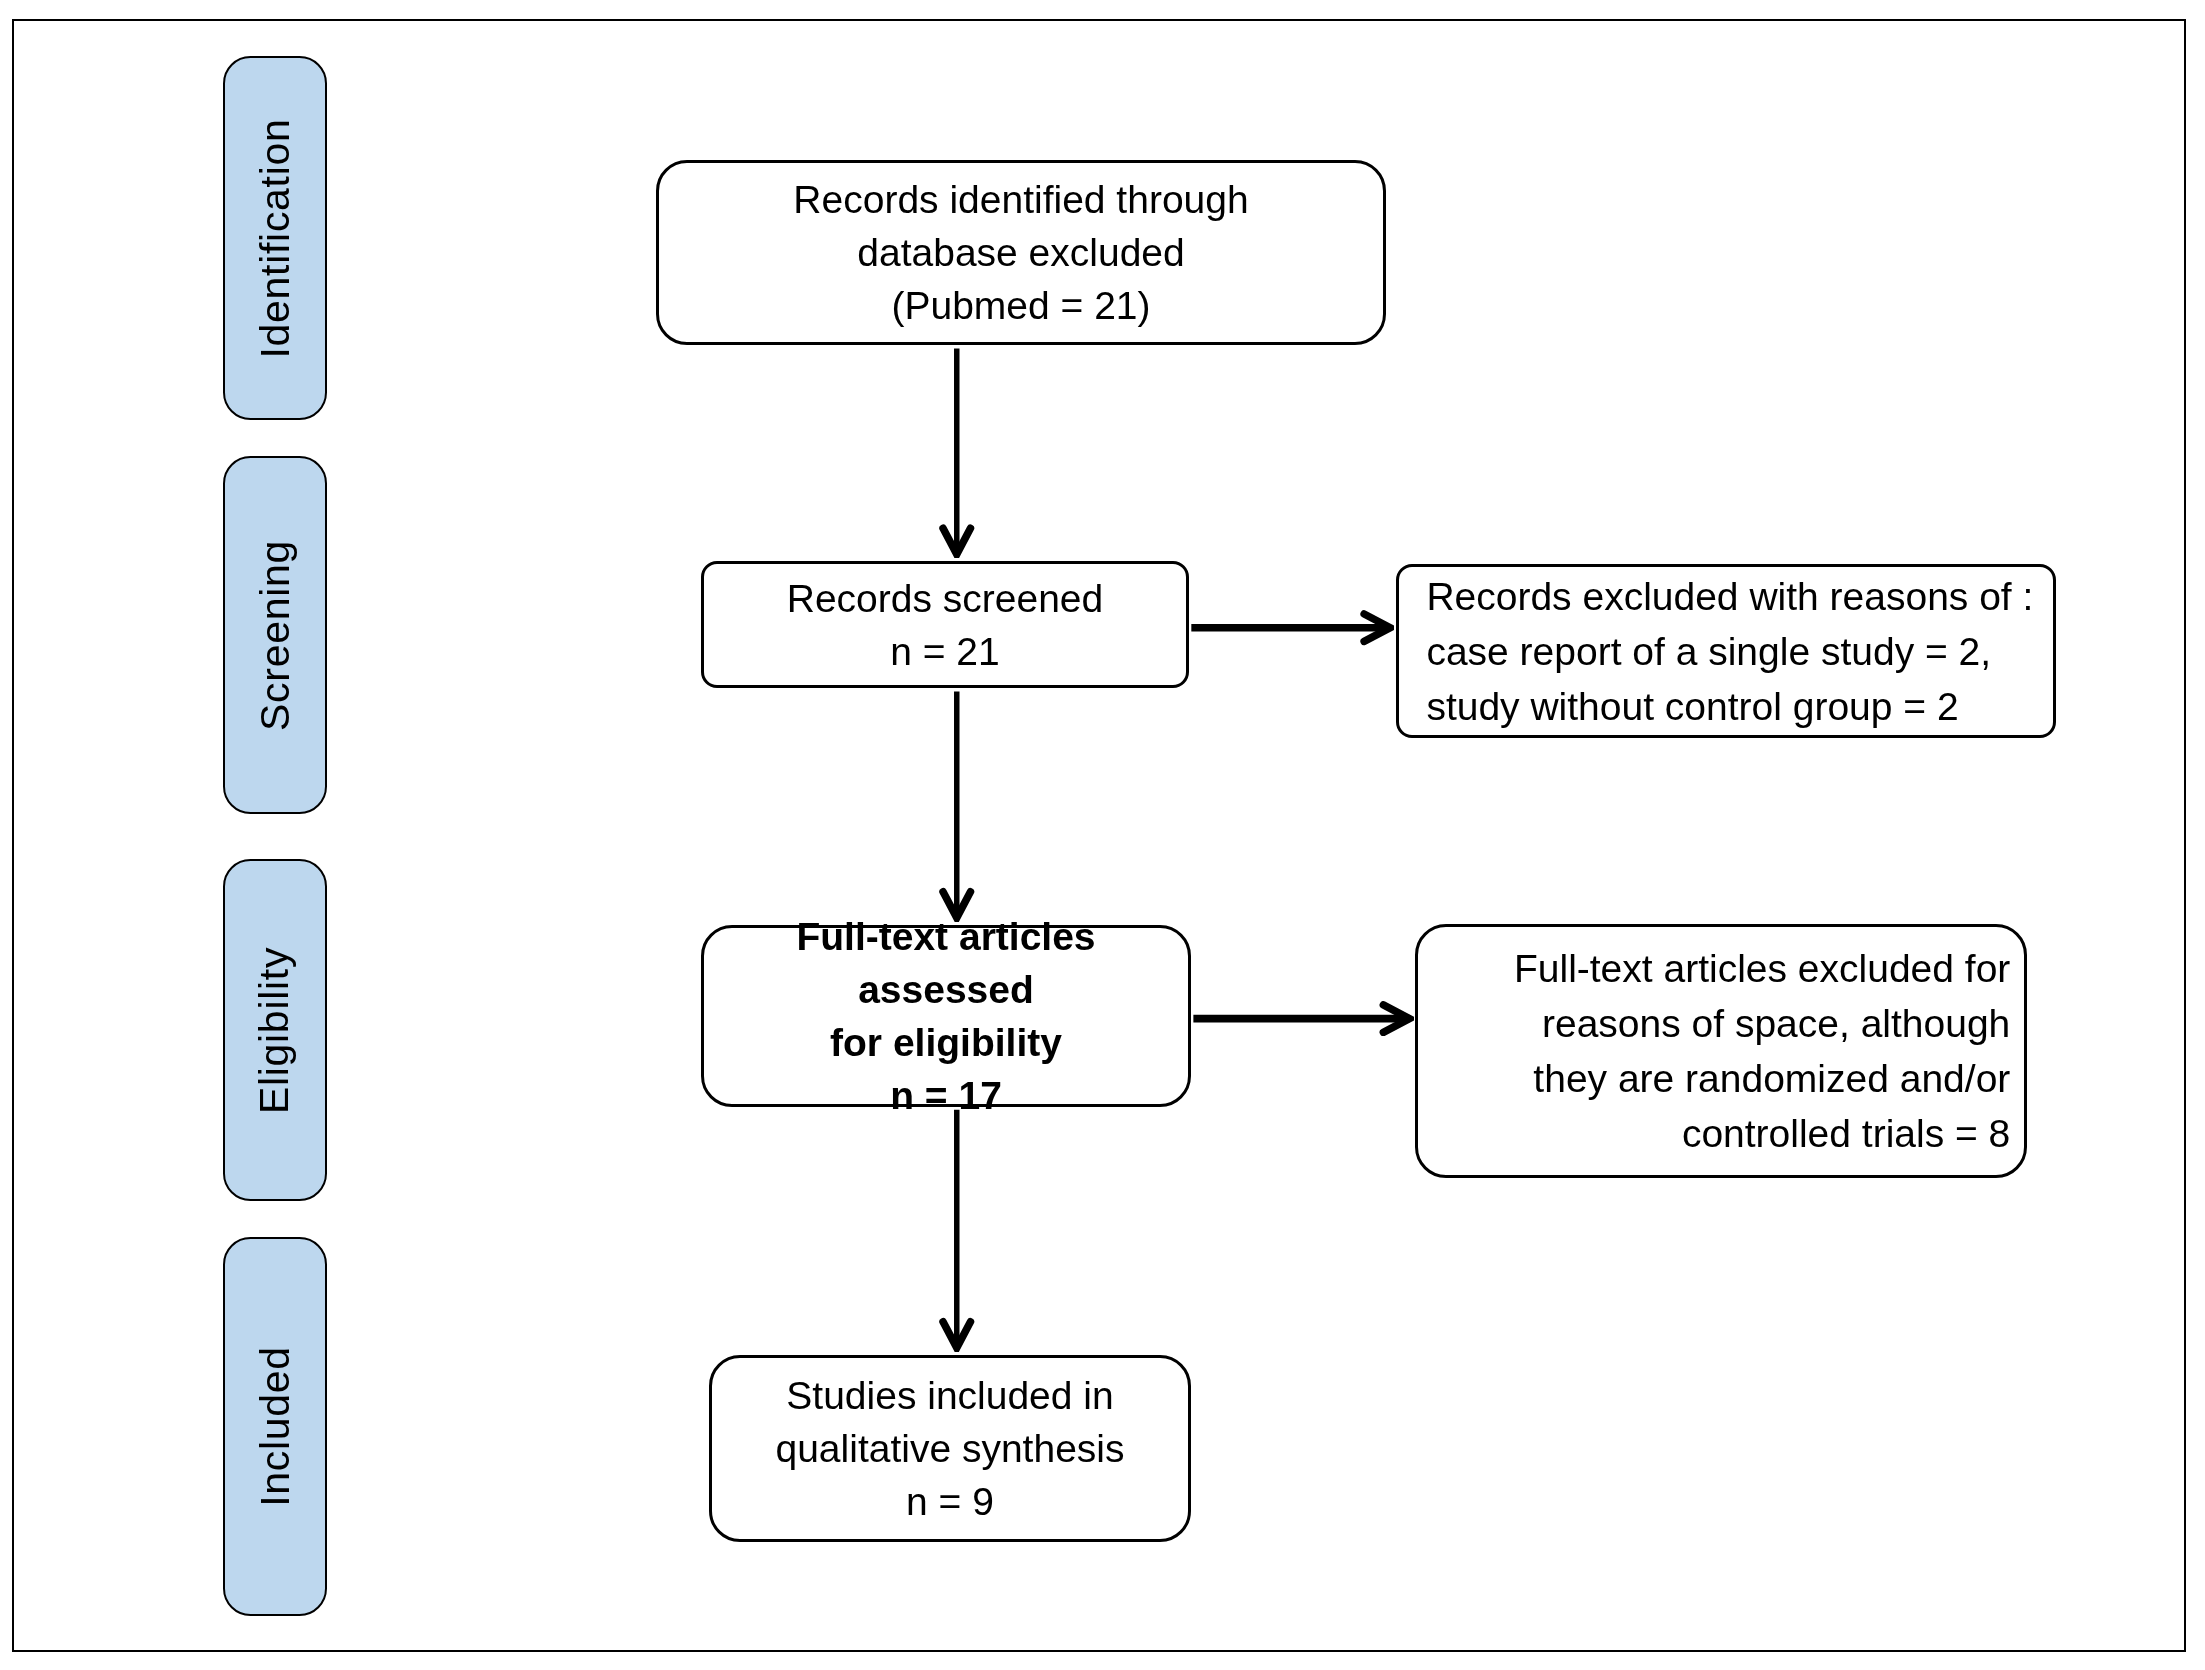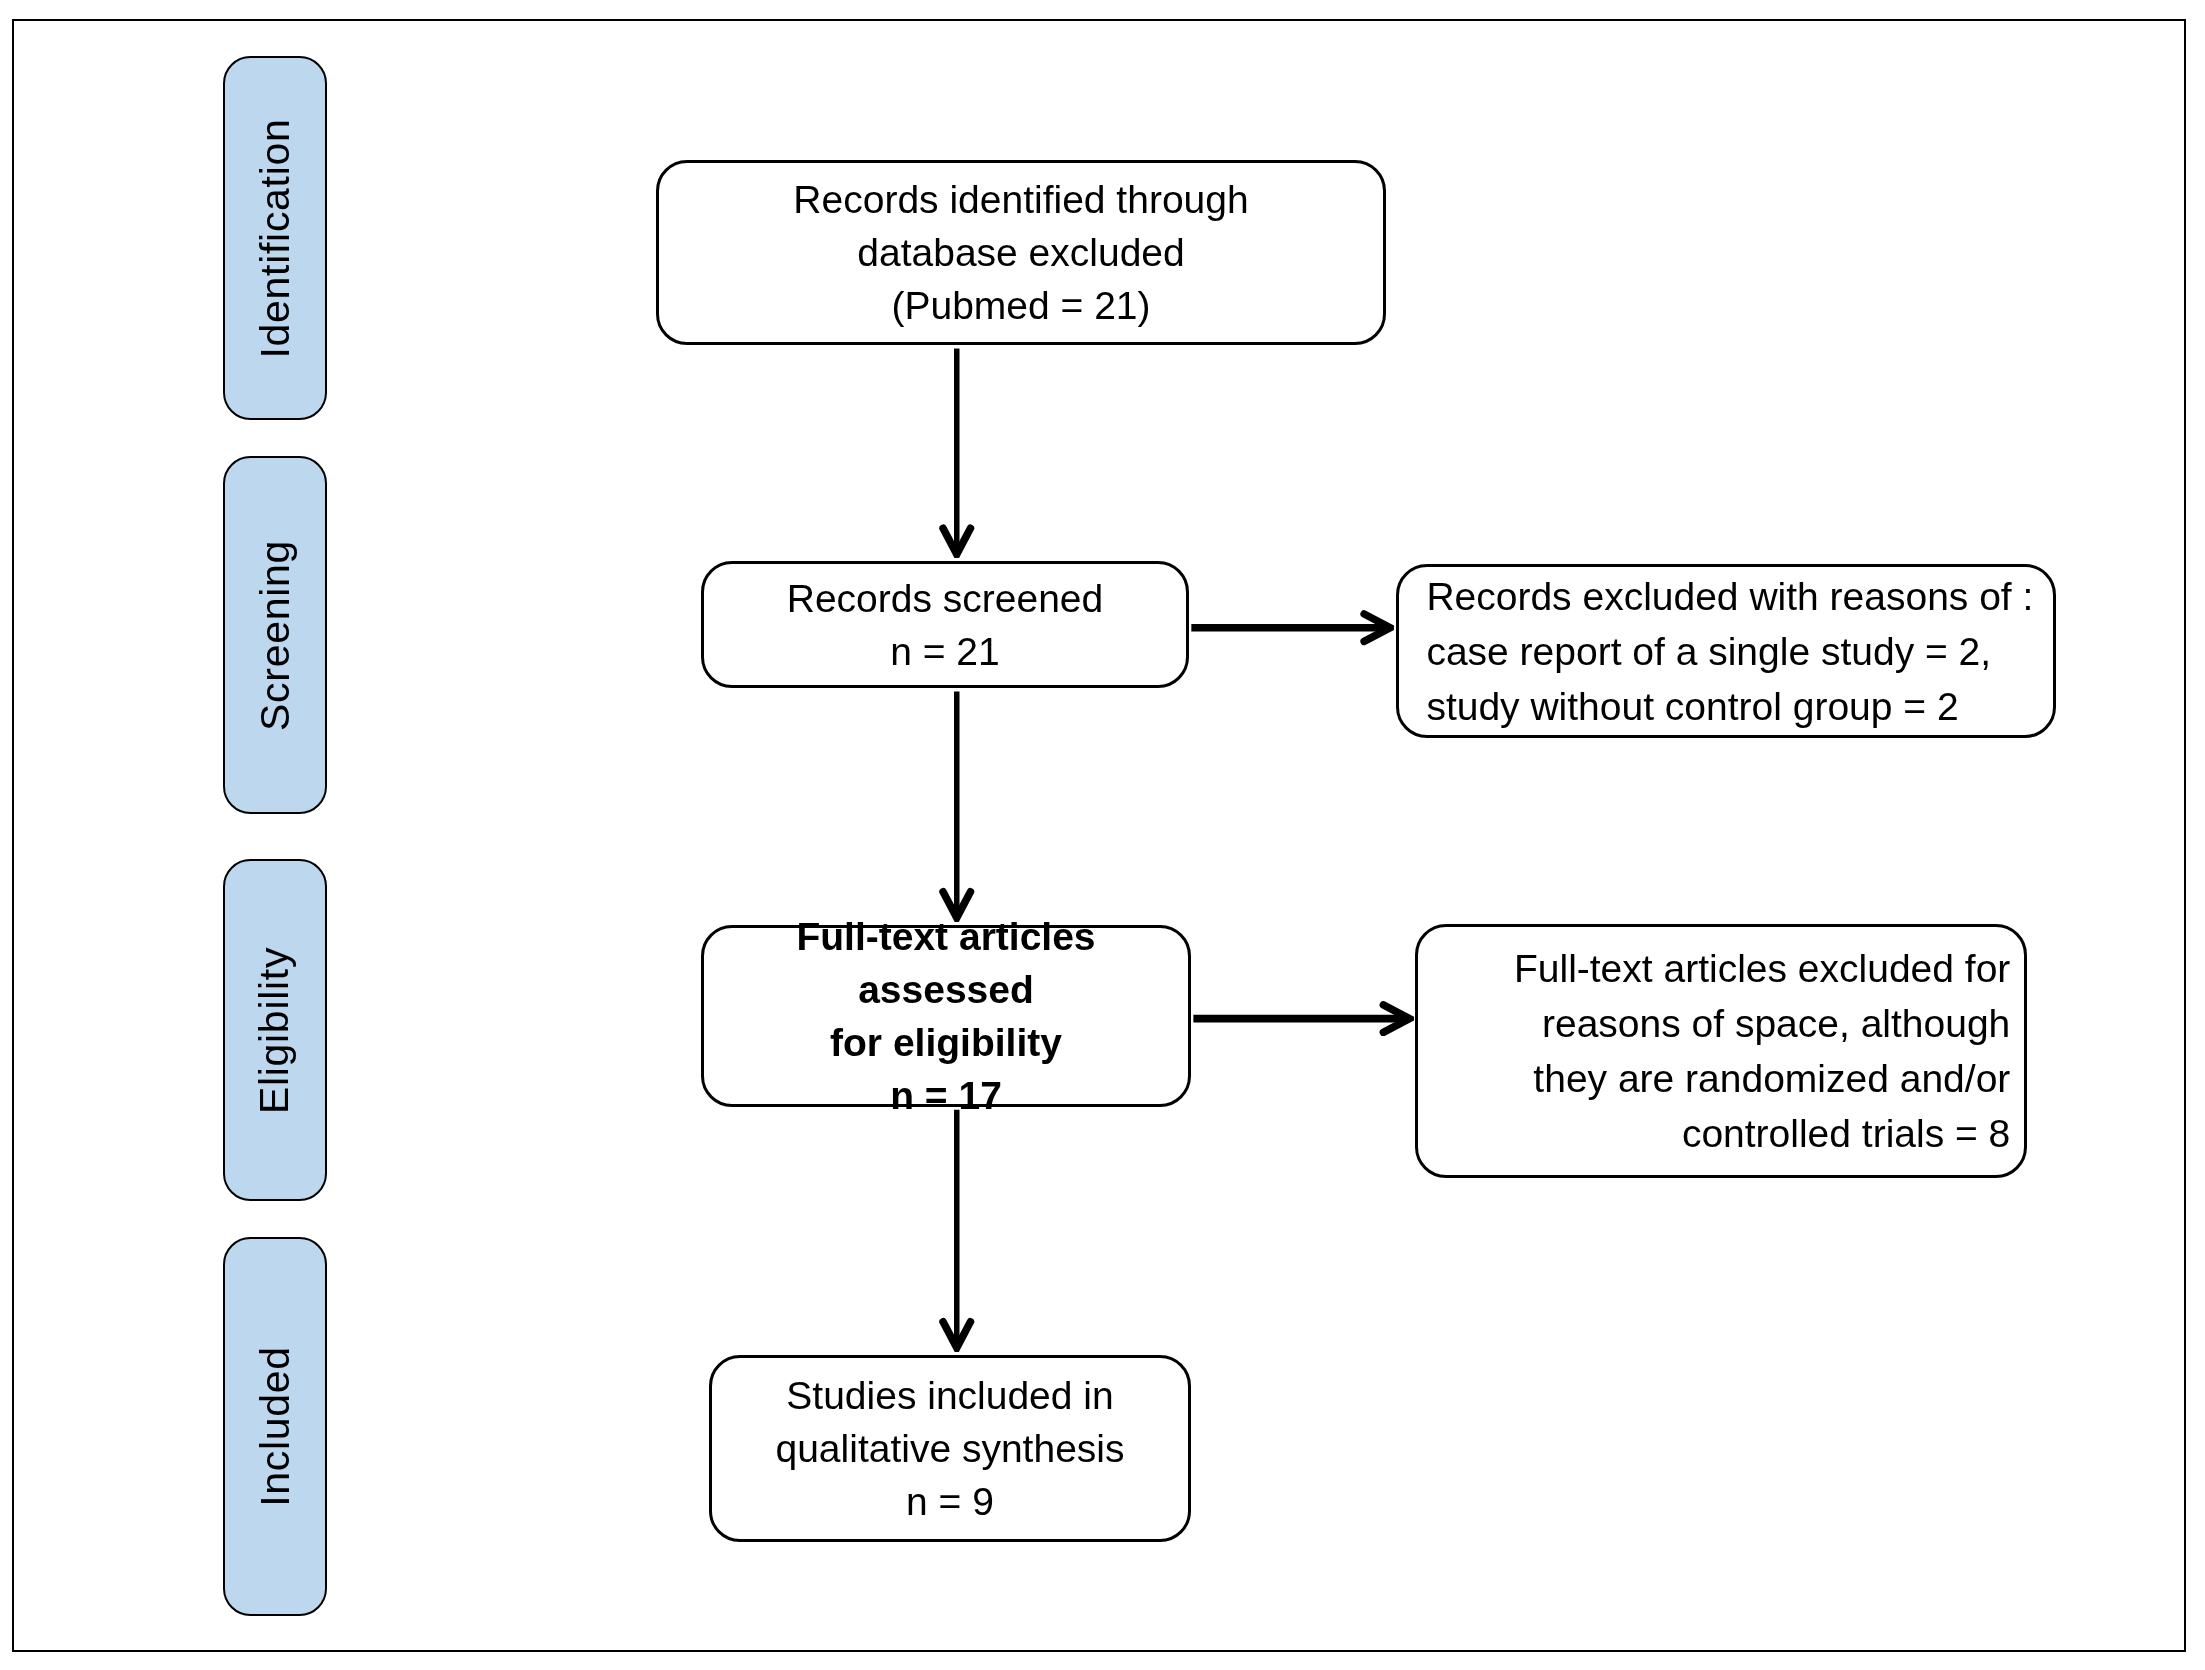--- a/index.html
+++ b/index.html
@@ -59,42 +59,42 @@
     box-sizing: border-box;
     display: flex;
     flex-direction: column;
     align-items: center;
     justify-content: center;
     text-align: center;
     font-size: 39px;
     line-height: 53px;
   }
   #flow-box-0 { left: 656px;  top: 160px;  width: 730px; height: 185px; }
-  #flow-box-1 { left: 701px; top: 561px;  width: 488px; height: 127px; }
+  #flow-box-1 { left: 701px; top: 561px;  width: 488px; height: 127px; border-radius: 16px; }
   #flow-box-2 { left: 701px; top: 925px; width: 490px; height: 182px; font-weight: bold; }
   #flow-box-3 { left: 709px; top: 1355px; width: 482px; height: 187px; }
 
   
   .excl-box {
     position: absolute;
     background: #ffffff;
     border: 3.4px solid #000000;
     border-radius: 31px;
     box-sizing: border-box;
     display: flex;
     flex-direction: column;
     justify-content: center;
     align-items: flex-start;
     text-align: left;
     font-size: 39px;
     line-height: 55px;
     padding-left: 27.4px;
     padding-right: 13.7px;
   }
-  #excl-box-0 { left: 1396px; top: 564px;  width: 660px; height: 174px; }
+  #excl-box-0 { left: 1396px; top: 564px;  width: 660px; height: 174px; border-radius: 16px; }
   #excl-box-1 { left: 1415px; top: 924px; width: 612px; height: 254px; align-items: flex-end; }
 
   .arrows {
     position: absolute;
     left: 0;
     top: 0;
     width: 2205px;
     height: 1671px;
     pointer-events: none;
   }

